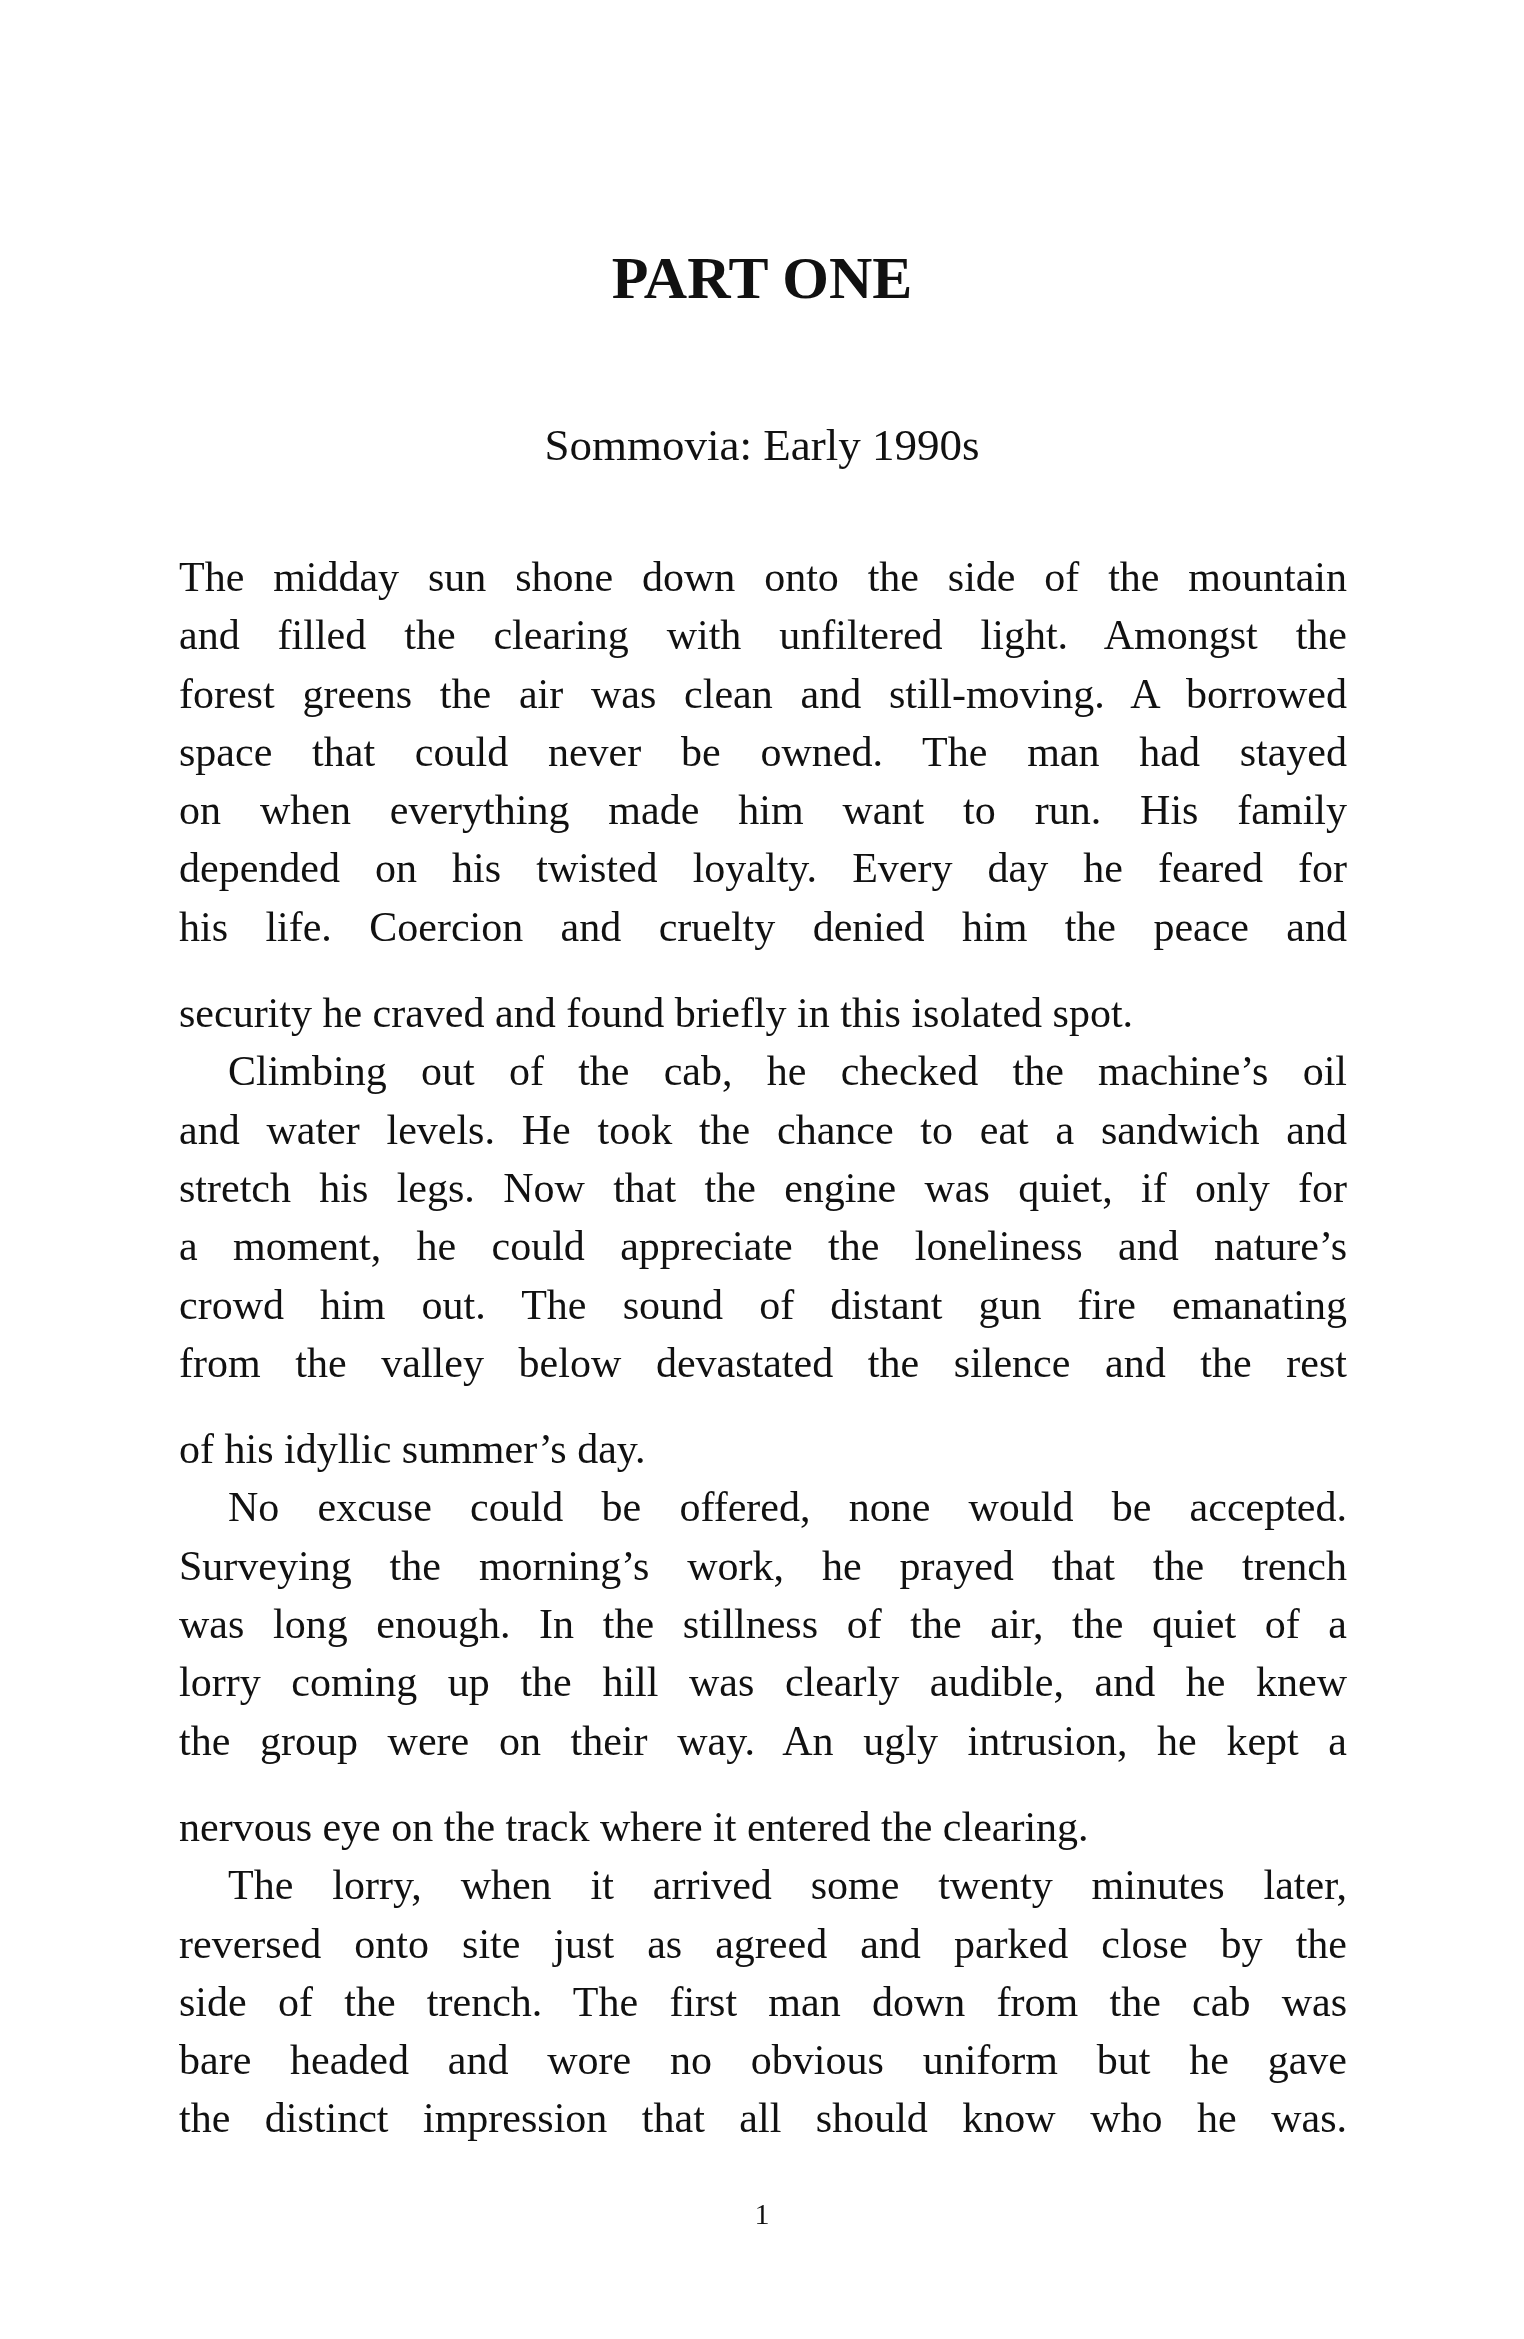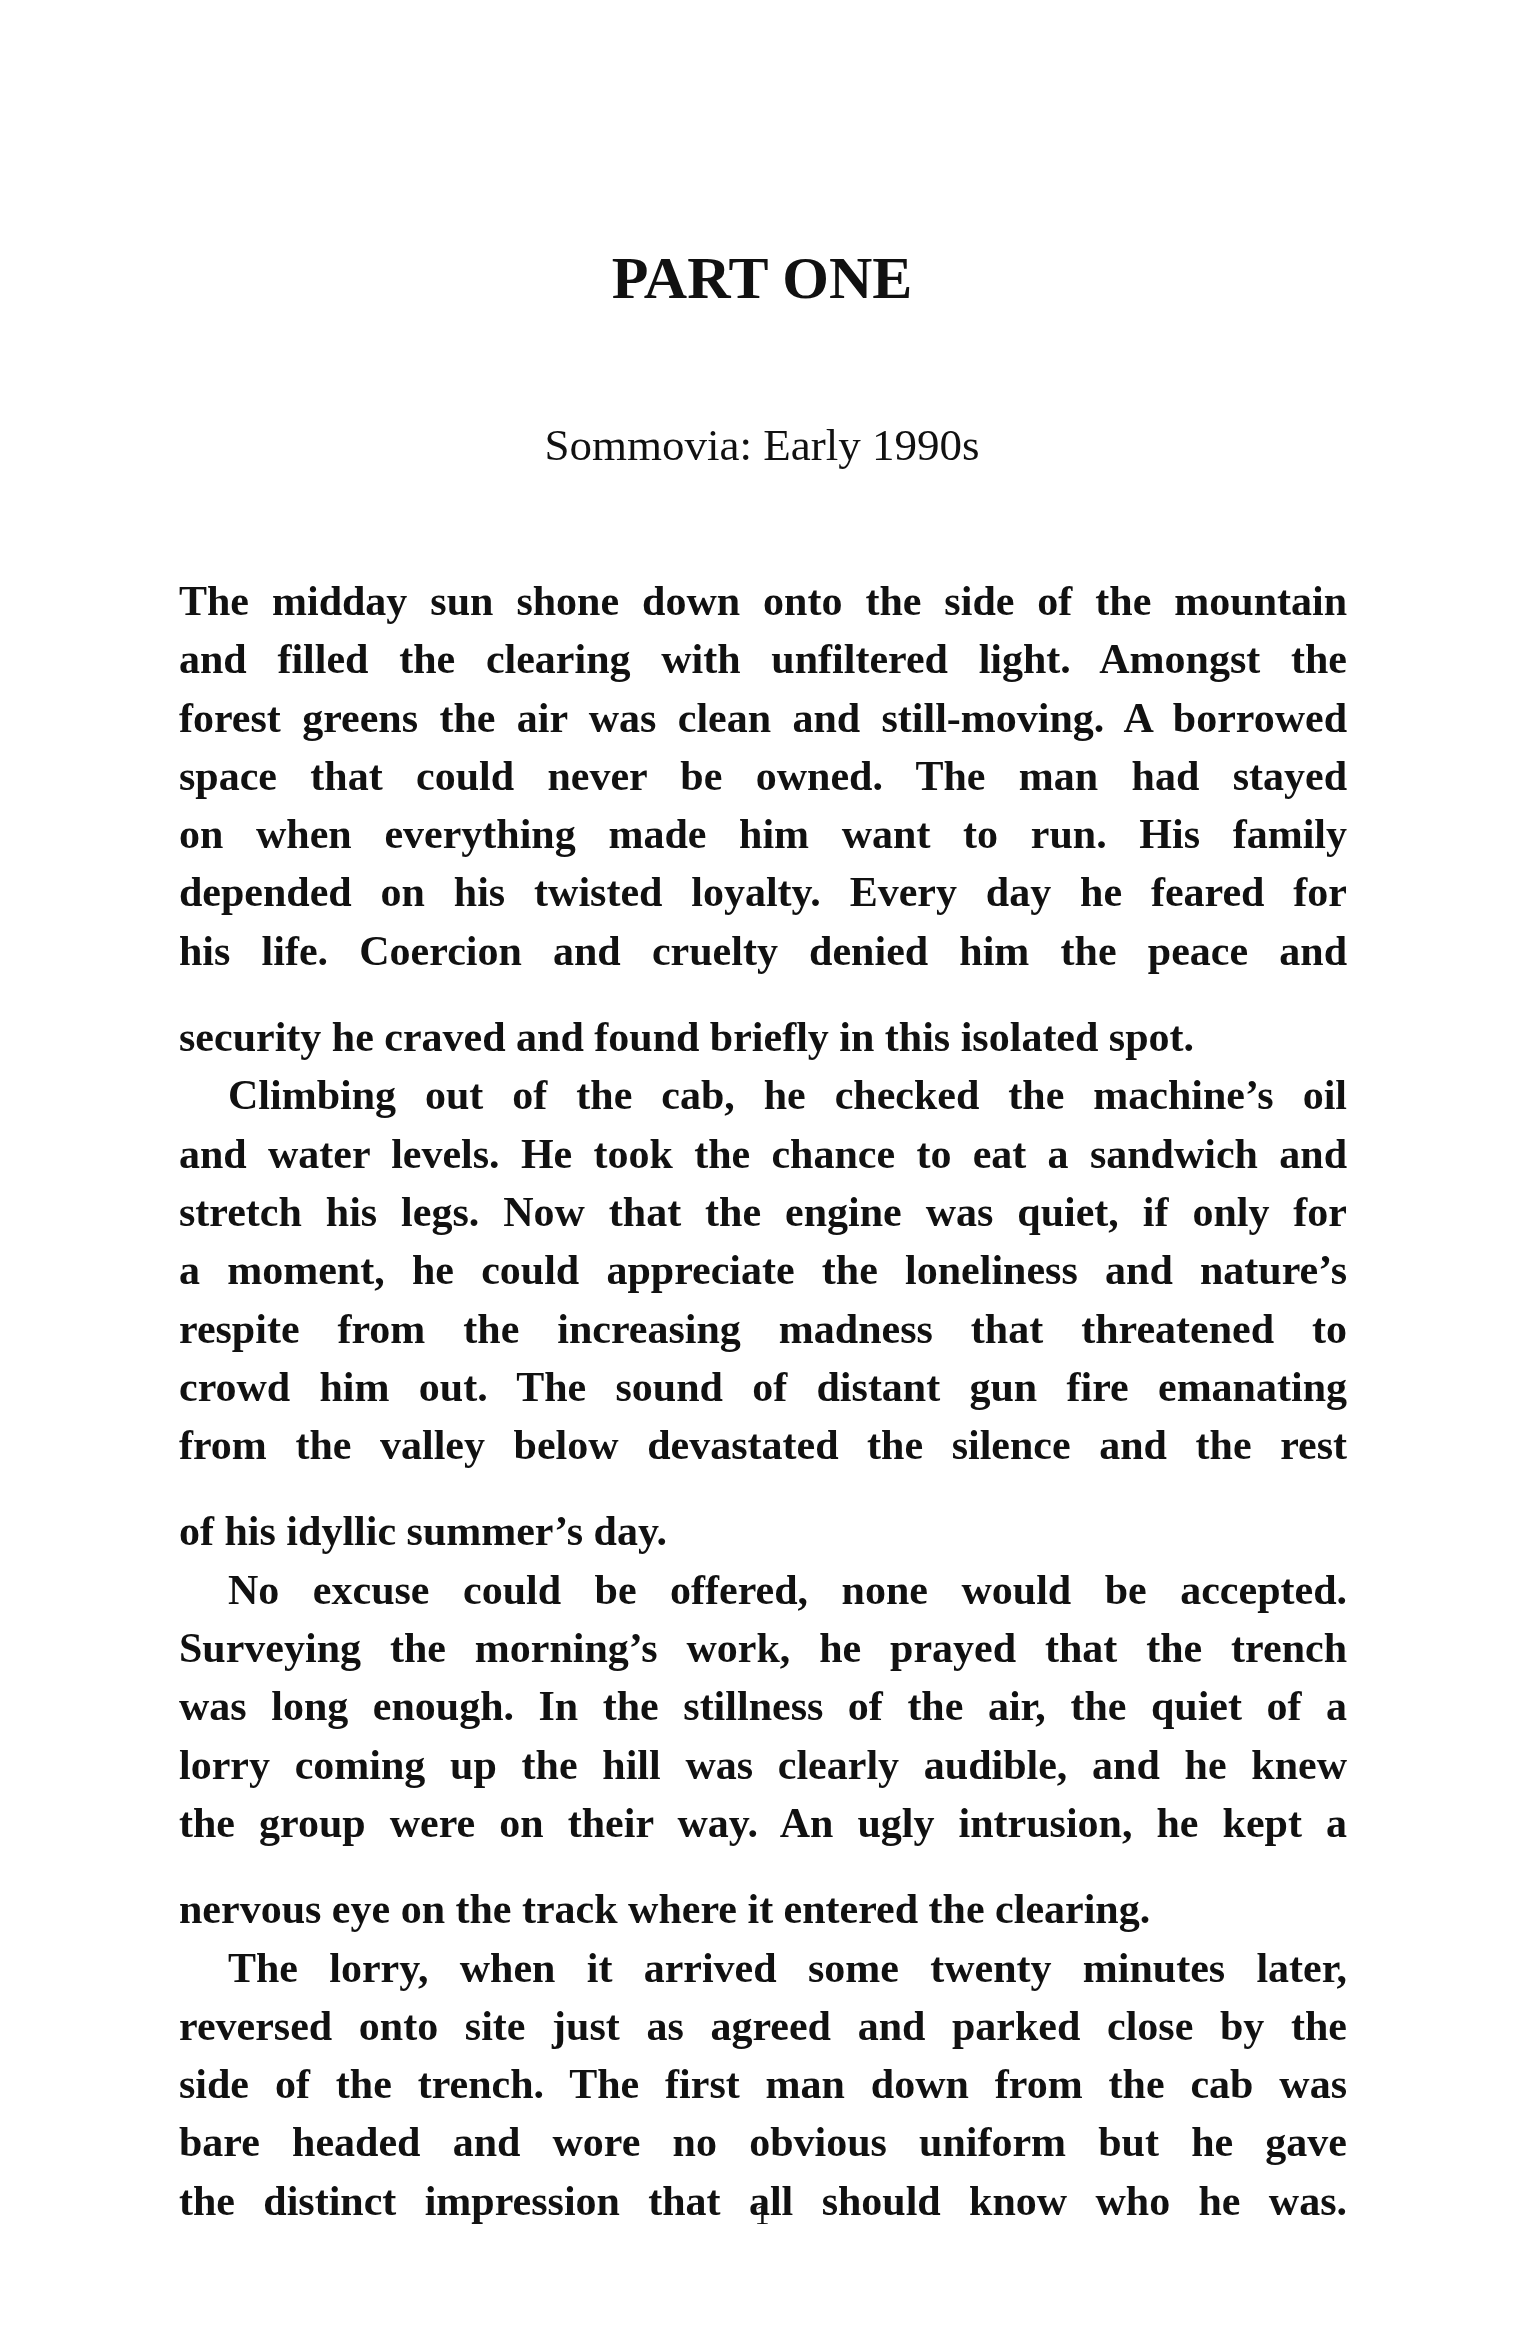--- a/index.html
+++ b/index.html
@@ -42,23 +42,22 @@
       top: 415px;
       text-align: center;
       font-weight: normal;
       font-size: 45px;
       line-height: 60px;
       margin: 0;
     }
     .body-text {
       position: absolute;
       left: 179px;
-      top: 572px;
+      top: 548px;
       width: 1168px;
-      font-weight: bold;
     }
     .line {
       display: block;
       height: 58.3px;
       line-height: 58.3px;
       font-size: 42px;
       white-space: nowrap;
       text-align: justify;
       text-align-last: justify;
       overflow: visible;
@@ -101,21 +100,20 @@
       <span class="line">depended on his twisted loyalty. Every day he feared for</span>
       <span class="line">his life. Coercion and cruelty denied him the peace and</span>
       <span class="line last">security he craved and found briefly in this isolated spot.</span>
     </div>
 
     <div class="paragraph">
       <span class="line indent">Climbing out of the cab, he checked the machine’s oil</span>
       <span class="line">and water levels. He took the chance to eat a sandwich and</span>
       <span class="line">stretch his legs. Now that the engine was quiet, if only for</span>
       <span class="line">a moment, he could appreciate the loneliness and nature’s</span>
-      <span class="line">respite from the increasing madness that threatened to</span>
       <span class="line">crowd him out. The sound of distant gun fire emanating</span>
       <span class="line">from the valley below devastated the silence and the rest</span>
       <span class="line last">of his idyllic summer’s day.</span>
     </div>
 
     <div class="paragraph">
       <span class="line indent">No excuse could be offered, none would be accepted.</span>
       <span class="line">Surveying the morning’s work, he prayed that the trench</span>
       <span class="line">was long enough. In the stillness of the air, the quiet of a</span>
       <span class="line">lorry coming up the hill was clearly audible, and he knew</span>

